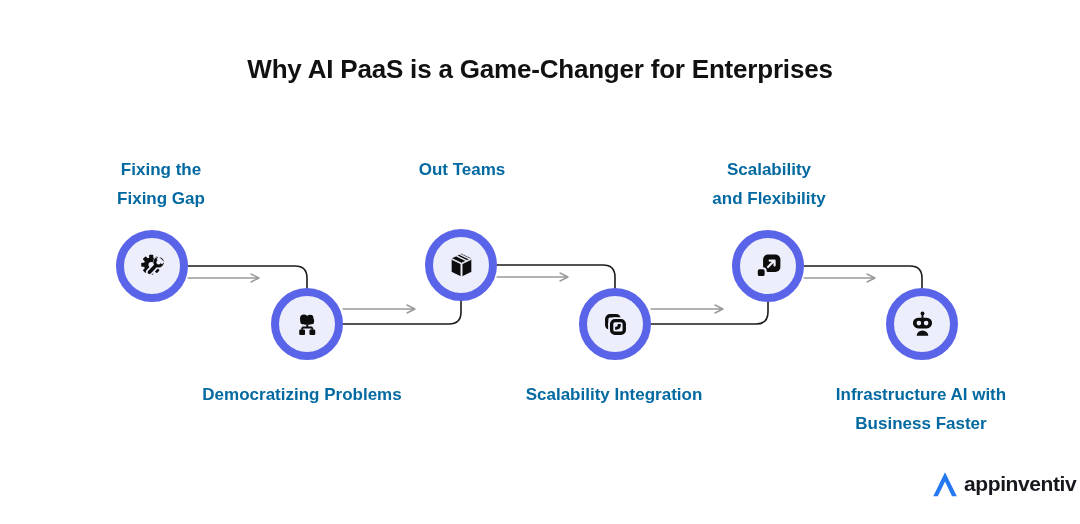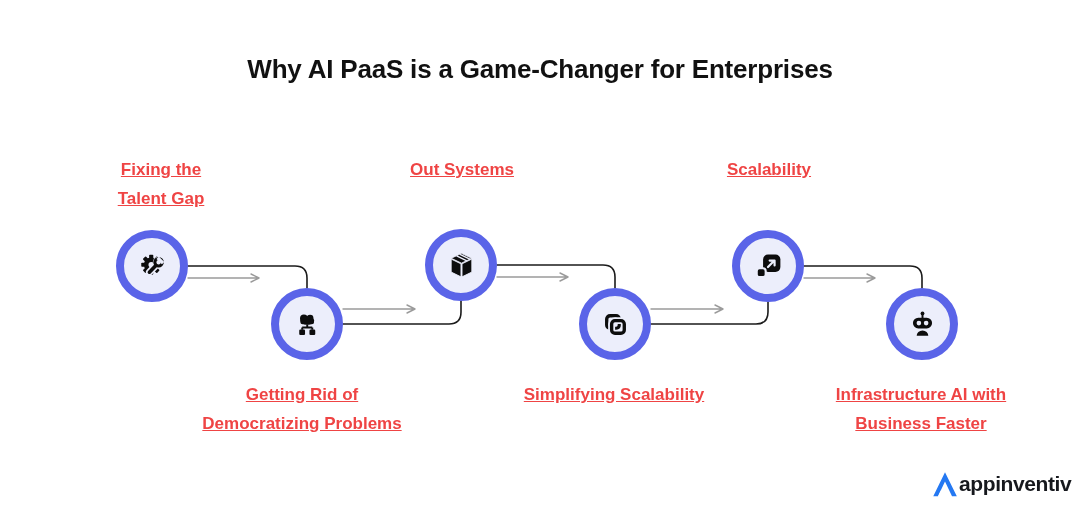--- a/index.html
+++ b/index.html
@@ -12,26 +12,26 @@
     font-size:26px;font-weight:700;color:#111111;letter-spacing:-0.2px;
   }
   .connectors{position:absolute;left:0;top:0;}
   .node{
     position:absolute;width:56px;height:56px;border-radius:50%;
     border:8px solid #5A64E8;background:#ECEEFB;
     display:flex;align-items:center;justify-content:center;
   }
   .label{
     position:absolute;width:280px;text-align:center;
-    font-size:17px;font-weight:600;color:#ef4444;line-height:29px;text-decoration:underline;
+    font-size:17px;font-weight:600;color:#0369a1;line-height:29px;
   }
   .label div{white-space:nowrap;}
   .logo{
     position:absolute;left:931px;top:468px;height:32px;
-    display:flex;align-items:center;
+    display:flex;align-items:center;gap:5px;
   }
   .logo-text{
     font-size:21px;font-weight:600;color:#16181D;letter-spacing:-0.4px;
   }
 </style>
 </head>
 <body>
 
 <div class="canvas">
 
@@ -123,34 +123,34 @@
       <path d="M12 4.6 V7" stroke="#0D0D0D" stroke-width="1.5"></path>
       <rect x="4.6" y="6.8" width="14.8" height="8.2" rx="4.1" fill="#0D0D0D"></rect>
       <circle cx="9.2" cy="10.9" r="1.8" fill="#ECEEFB"></circle>
       <circle cx="14.8" cy="10.9" r="1.8" fill="#ECEEFB"></circle>
       <path d="M7.5 20.8 A4.5 4.1 0 0 1 16.5 20.8 Z" fill="#0D0D0D"></path>
     </svg>
   </div>
 
   <div class="label" style="left:21px;top:155px;">
     <div>Fixing the</div>
-    <div>Talent Gap</div>
+    <div>Fixing Gap</div>
   </div>
   <div class="label" style="left:162px;top:380px;">
-    <div>Getting Rid of</div>
     <div>Democratizing Problems</div>
   </div>
   <div class="label" style="left:322px;top:155px;">
-    <div>Out Systems</div>
+    <div>Out Teams</div>
   </div>
   <div class="label" style="left:474px;top:380px;">
-    <div>Simplifying Scalability</div>
+    <div>Scalability Integration</div>
   </div>
   <div class="label" style="left:629px;top:155px;">
     <div>Scalability</div>
+    <div>and Flexibility</div>
   </div>
   <div class="label" style="left:781px;top:380px;">
     <div>Infrastructure AI with</div>
     <div>Business Faster</div>
   </div>
 
   <div class="logo">
     <svg width="28" height="30" viewBox="0 0 32 32">
       <path d="M16 2.5 L29.5 30 H24 L16 13.2 L8 30 H2.6 Z" fill="#2478F2"></path>
       <path d="M8 30 L11.2 23.4 L13.4 28 Z" fill="#FFFFFF"></path>

